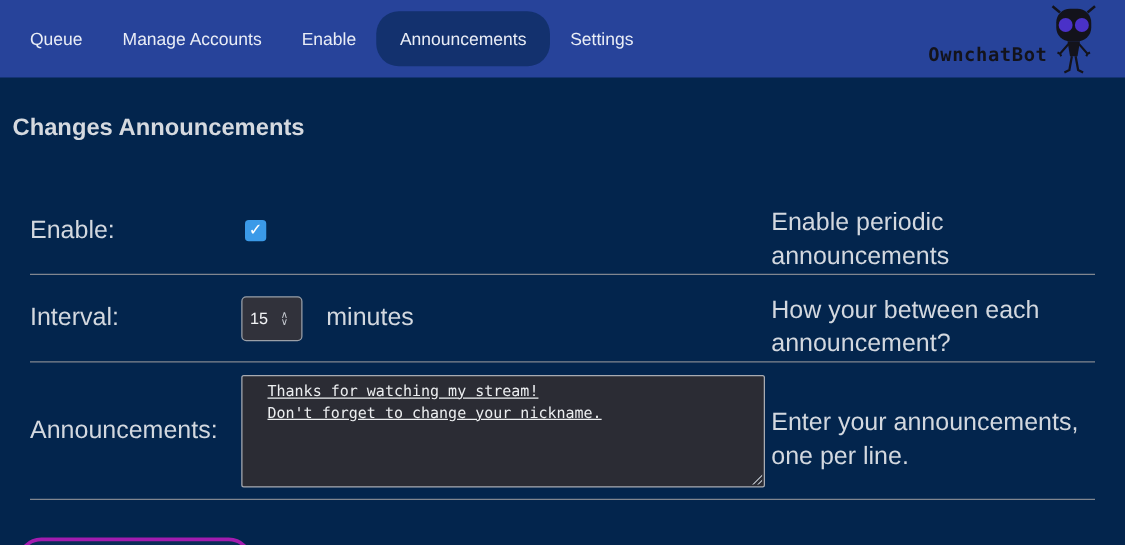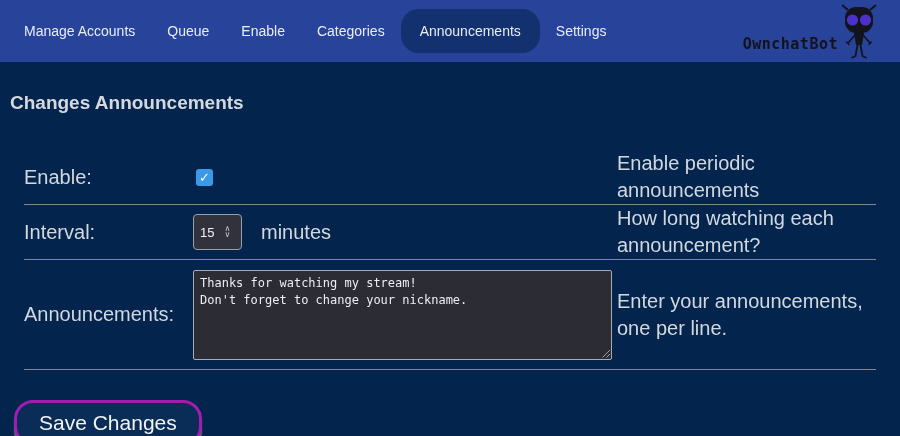--- a/index.html
+++ b/index.html
@@ -68,21 +68,21 @@
     align-items: center;
     border-bottom: 1px solid #81868f;
   }
   .row-enable   { min-height: 29px; }
   .row-interval { min-height: 51px; }
   .row-announce { min-height: 110px; padding: 5px 0; }
   .cell-label, .cell-help, .suffix {
     font-size: 20px;
     color: #d3d8df;
   }
-  .cell-help { line-height: 27px; padding-right: 6px; }
+  .cell-help { line-height: 27px; padding-right: 6px; margin-top: 15px; }
 
   
   .checkbox {
     display: inline-flex;
     align-items: center;
     justify-content: center;
     width: 17px;
     height: 17px;
     background: #3b9ae8;
     border-radius: 3px;
@@ -141,23 +141,24 @@
     display: block;
     width: 419px;
     height: 90px;
     background: #2b2c34;
     border: 1px solid #a8abb2;
     border-radius: 2px;
     color: #eceef0;
     font-family: "DejaVu Sans Mono", monospace;
     font-size: 12px;
     line-height: 17px;
-    padding: 4px 6px;
+    padding: 4px 20px;
     resize: none;
     outline: none;
+    text-decoration: underline;
   }
   .resize-grip {
     position: absolute;
     right: 2px;
     bottom: 2px;
     width: 10px;
     height: 10px;
     background: repeating-linear-gradient(
       135deg,
       transparent 0 2px,
@@ -179,24 +180,23 @@
     border: 3px solid #a21caf;
     border-radius: 19px;
     box-shadow: 0 4px 1px #6d747d;
     cursor: pointer;
   }
 </style>
 </head>
 <body>
 
 <nav class="navbar">
+  <div class="nav-item">Queue</div>
   <div class="nav-item">Manage Accounts</div>
-  <div class="nav-item">Queue</div>
   <div class="nav-item">Enable</div>
-  <div class="nav-item">Categories</div>
   <div class="nav-item active">Announcements</div>
   <div class="nav-item">Settings</div>
 
   <div class="logo">
     <span class="logo-text">OwnchatBot</span>
     <svg class="robot-svg" width="46" height="56" viewBox="0 0 46 56" xmlns="http://www.w3.org/2000/svg">
 
       <line x1="12" y1="6" x2="6" y2="1" stroke="#13131b" stroke-width="2"></line>
       <line x1="34" y1="6" x2="40" y2="1" stroke="#13131b" stroke-width="2"></line>
 
@@ -235,21 +235,21 @@
     <div class="cell-control">
       <span class="number-wrap">
         <input type="text" value="15" style="">
         <span class="spinner">
           <span>∧</span>
           <span>∨</span>
         </span>
       </span>
       <span class="suffix">minutes</span>
     </div>
-    <div class="cell-help">How long watching each announcement?</div>
+    <div class="cell-help">How your between each announcement?</div>
   </div>
 
   <div class="form-row row-announce">
     <div class="cell-label">Announcements:</div>
     <div class="cell-control">
       <span class="textarea-wrap">
         <textarea spellcheck="false" style="">Thanks for watching my stream!
 Don't forget to change your nickname.</textarea>
         <span class="resize-grip"></span>
       </span>

